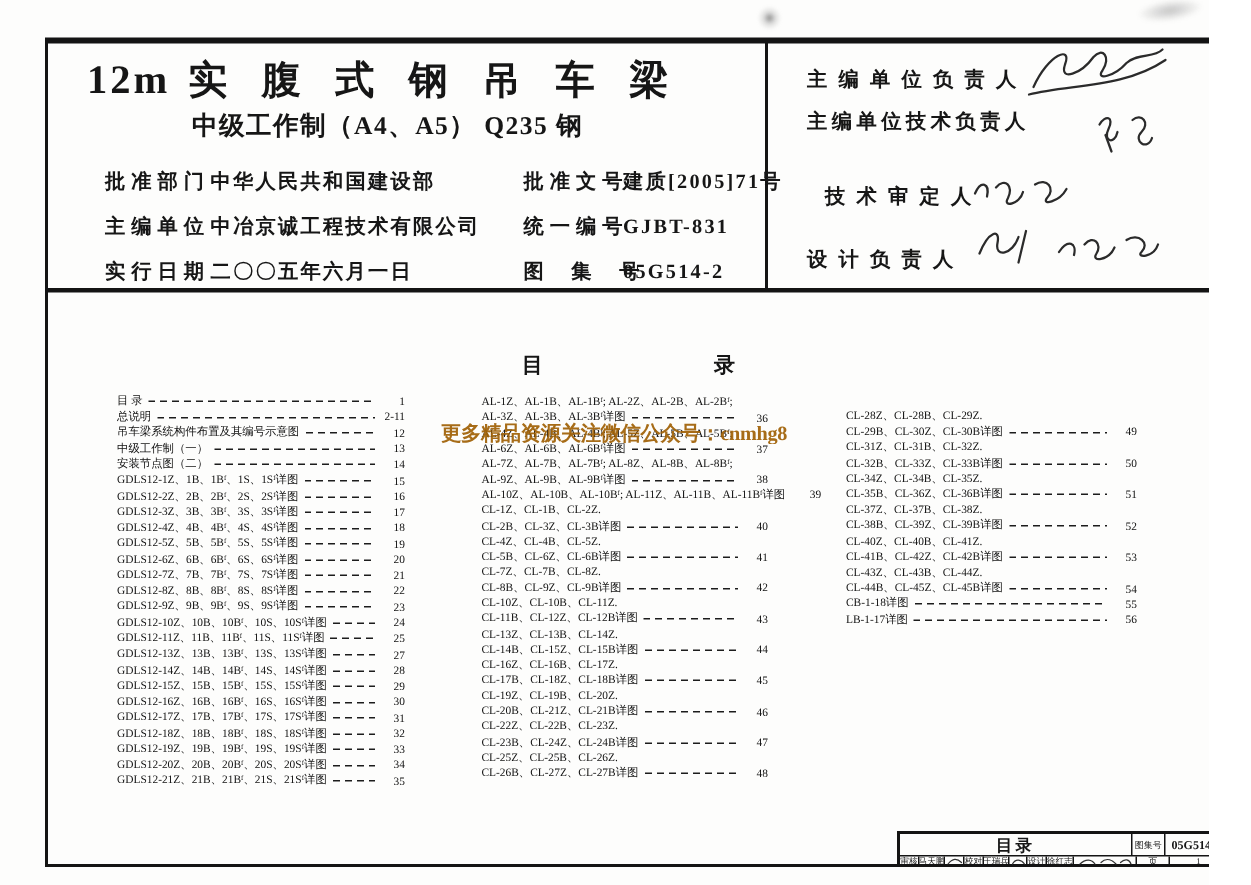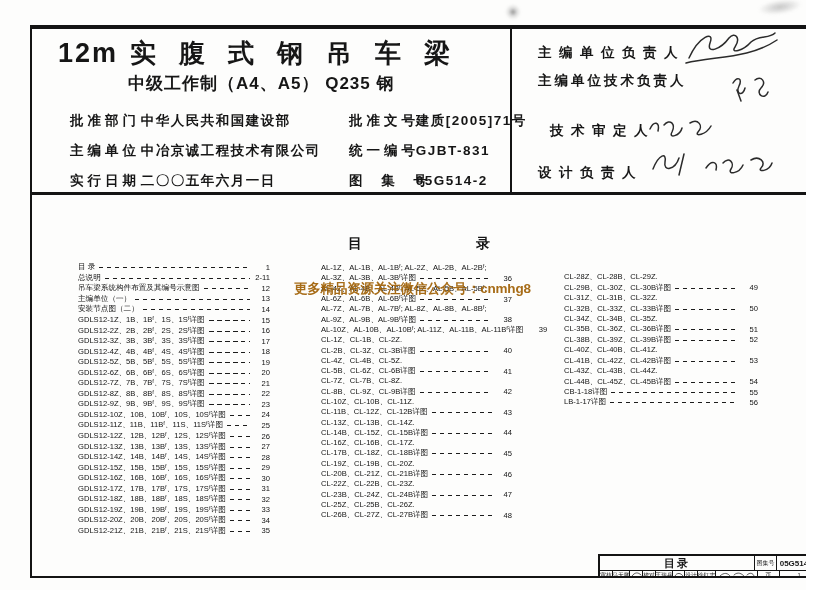--- a/index.html
+++ b/index.html
@@ -1,19 +1,19 @@
 <!DOCTYPE html>
 <html><head>
 <meta charset="utf-8">
 <style>
   html,body{margin:0;padding:0;background:#ffffff;}
   .sheet{
     position:relative;width:806px;height:590px;overflow:hidden;
     background:#fdfdfc;color:#161616;
-    font-family:Liberation Sans, sans-serif;
+    font-family:Liberation Serif, serif;
   }
   .abs{position:absolute;}
 
   
   .frame{
     left:30px;top:25px;width:790px;height:553px;box-sizing:border-box;
     border-top:4px solid #141414;border-left:2px solid #141414;
     border-right:3px solid #141414;border-bottom:2px solid #141414;
   }
   .hdr-split{left:30px;top:192px;width:790px;height:3px;background:#141414;}
@@ -176,21 +176,21 @@
         <span class="tpage">2-11</span>
       </div>
 
       <div class="trow">
         <span class="tlabel">吊车梁系统构件布置及其编号示意图</span>
         <span class="leader"></span>
         <span class="tpage">12</span>
       </div>
 
       <div class="trow">
-        <span class="tlabel">主编单位（一）</span>
+        <span class="tlabel">中级工作制（一）</span>
         <span class="leader"></span>
         <span class="tpage">13</span>
       </div>
 
       <div class="trow">
         <span class="tlabel">安装节点图（二）</span>
         <span class="leader"></span>
         <span class="tpage">14</span>
       </div>
 
@@ -253,25 +253,20 @@
         <span class="leader"></span>
         <span class="tpage">24</span>
       </div>
 
       <div class="trow">
         <span class="tlabel">GDLS12-11Z、11B、11Bᶠ、11S、11Sᶠ详图</span>
         <span class="leader"></span>
         <span class="tpage">25</span>
       </div>
 
-      <div class="trow">
-        <span class="tlabel">GDLS12-12Z、12B、12Bᶠ、12S、12Sᶠ详图</span>
-        <span class="leader"></span>
-        <span class="tpage">26</span>
-      </div>
 
       <div class="trow">
         <span class="tlabel">GDLS12-13Z、13B、13Bᶠ、13S、13Sᶠ详图</span>
         <span class="leader"></span>
         <span class="tpage">27</span>
       </div>
 
       <div class="trow">
         <span class="tlabel">GDLS12-14Z、14B、14Bᶠ、14S、14Sᶠ详图</span>
         <span class="leader"></span>
@@ -503,20 +498,25 @@
         <span class="leader"></span>
         <span class="tpage"></span>
       </div>
 
       <div class="trow">
         <span class="tlabel">CL-35B、CL-36Z、CL-36B详图</span>
         <span class="leader"></span>
         <span class="tpage">51</span>
       </div>
 
+      <div class="trow nopage">
+        <span class="tlabel">CL-37Z、CL-37B、CL-38Z.</span>
+        <span class="leader"></span>
+        <span class="tpage"></span>
+      </div>
 
       <div class="trow">
         <span class="tlabel">CL-38B、CL-39Z、CL-39B详图</span>
         <span class="leader"></span>
         <span class="tpage">52</span>
       </div>
 
       <div class="trow nopage">
         <span class="tlabel">CL-40Z、CL-40B、CL-41Z.</span>
         <span class="leader"></span>

